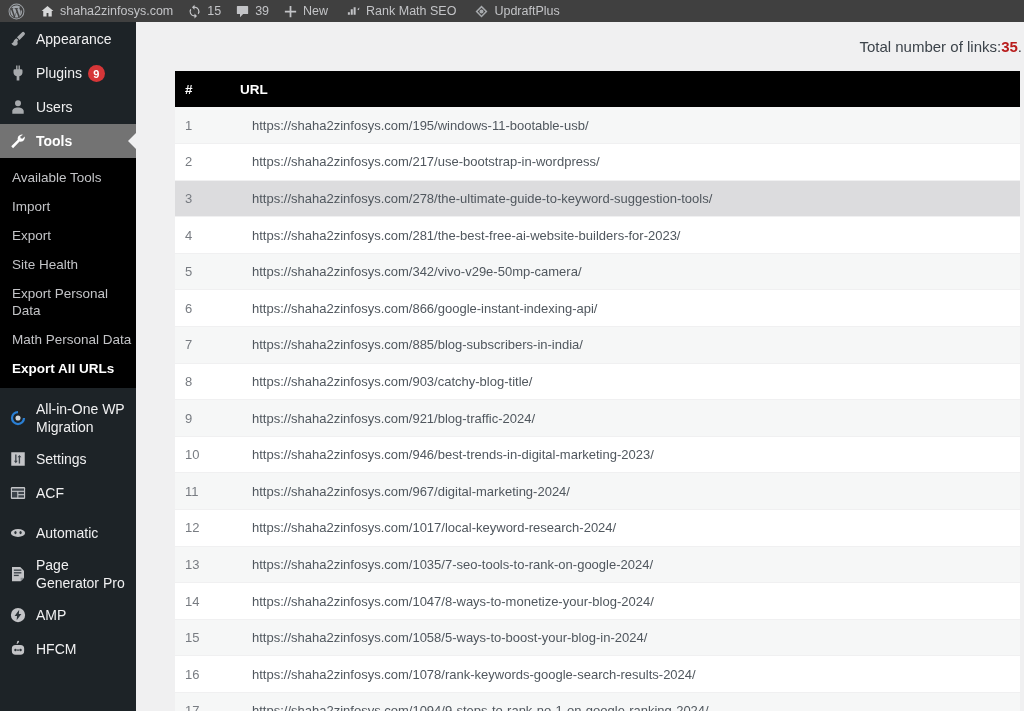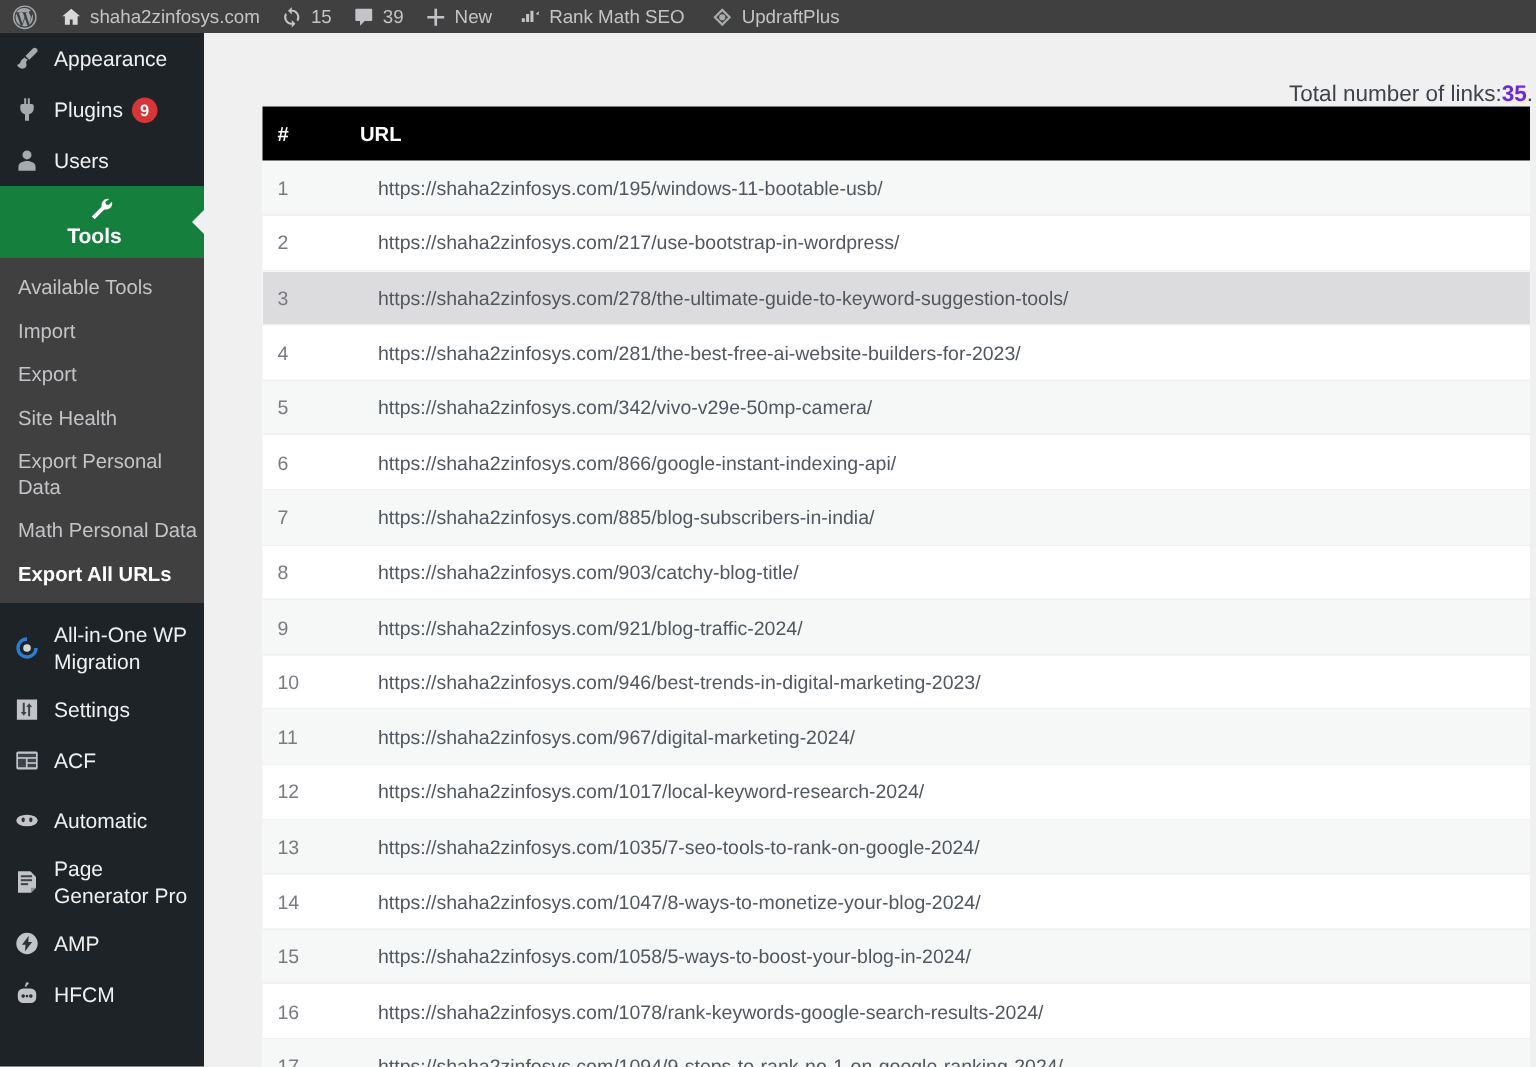--- a/index.html
+++ b/index.html
@@ -44,40 +44,40 @@
     font-size: 14px;
     line-height: 18px;
   }
   .menu-top .mt-ico {
     width: 36px; min-width: 36px;
     display: flex; align-items: center; justify-content: center;
     color: #a7aaad;
   }
   .menu-top .mt-lbl { flex: 1; padding-right: 10px; }
   .menu-top.current {
-    background: #15803d; color: #fff; font-weight: 600; flex-direction: column;
+    background: #737373; color: #fff; font-weight: 600;
   }
   .menu-top.current .mt-ico { color: #fff; }
   .menu-top.current::after {
     content: ""; position: absolute; right: 0; top: 50%;
     margin-top: -8px;
     border-style: solid; border-width: 8px;
     border-color: transparent #f0f0f1 transparent transparent;
   }
   .badge {
     display: inline-flex; align-items: center; justify-content: center;
     min-width: 17px; height: 17px; padding: 0 5px;
     margin-left: 6px;
     background: #d63638; color: #fff;
     border-radius: 10px;
     font-size: 11px; font-weight: 600;
     vertical-align: middle;
   }
   #submenu {
-    background: #404040;
+    background: #000000;
     padding: 5px 0 5px 0;
   }
   .submenu-item {
     display: block;
     padding: 6px 0 6px 12px;
     color: #c3c4c7;
     font-size: 13.5px;
     line-height: 17px;
   }
   .submenu-item.current { color: #fff; font-weight: 700; }
@@ -85,26 +85,26 @@
 
   
   #wpcontent {
     position: absolute; top: 22px; left: 160px;
     width: 864px; height: 689px;
     background: #f0f0f1;
     padding-left: 2px;
   }
   #total-bar {
     height: 49px;
-    display: flex; align-items: flex-end; justify-content: flex-end;
+    display: flex; align-items: center; justify-content: flex-end;
     padding-right: 2px;
     font-size: 15px;
     color: #3c434a;
   }
-  #total-bar .cnt { font-weight: 700; color: #6d28d9; }
+  #total-bar .cnt { font-weight: 700; color: #b91c1c; }
 
   #url-table {
     position: absolute; top: 49px; left: 15px;
     width: 845px;
     border-collapse: collapse;
     table-layout: fixed;
     background: #fff;
     font-size: 13px;
   }
   #url-table thead th {

